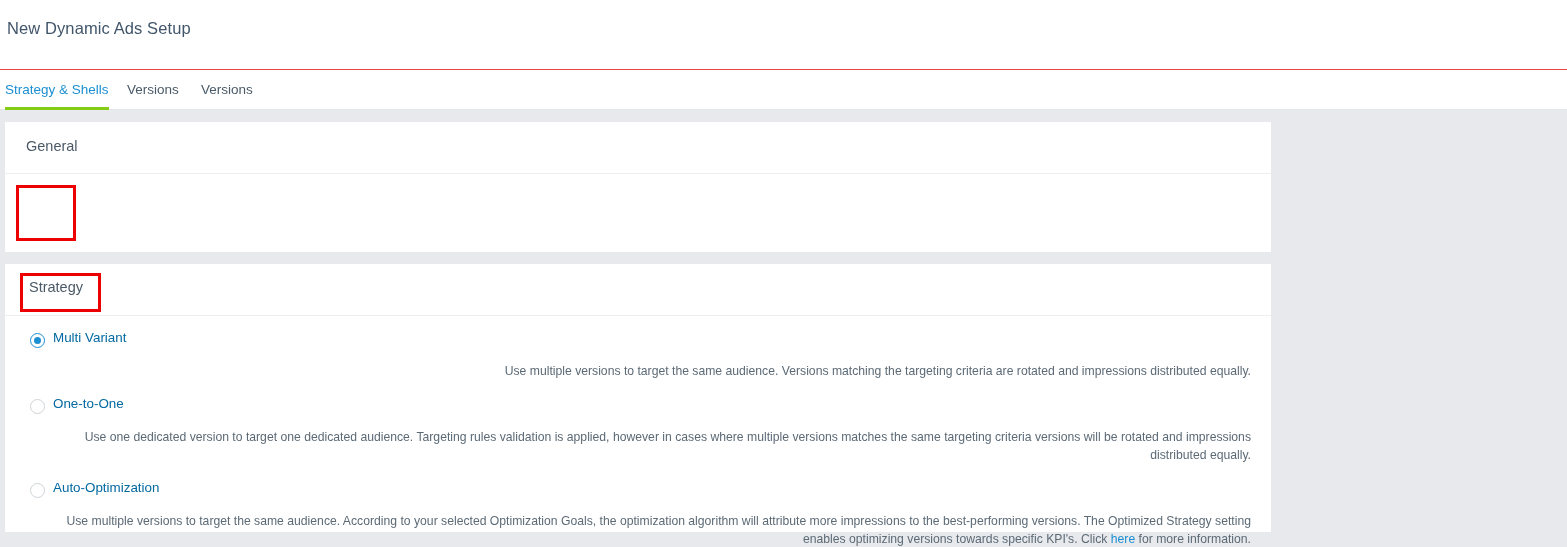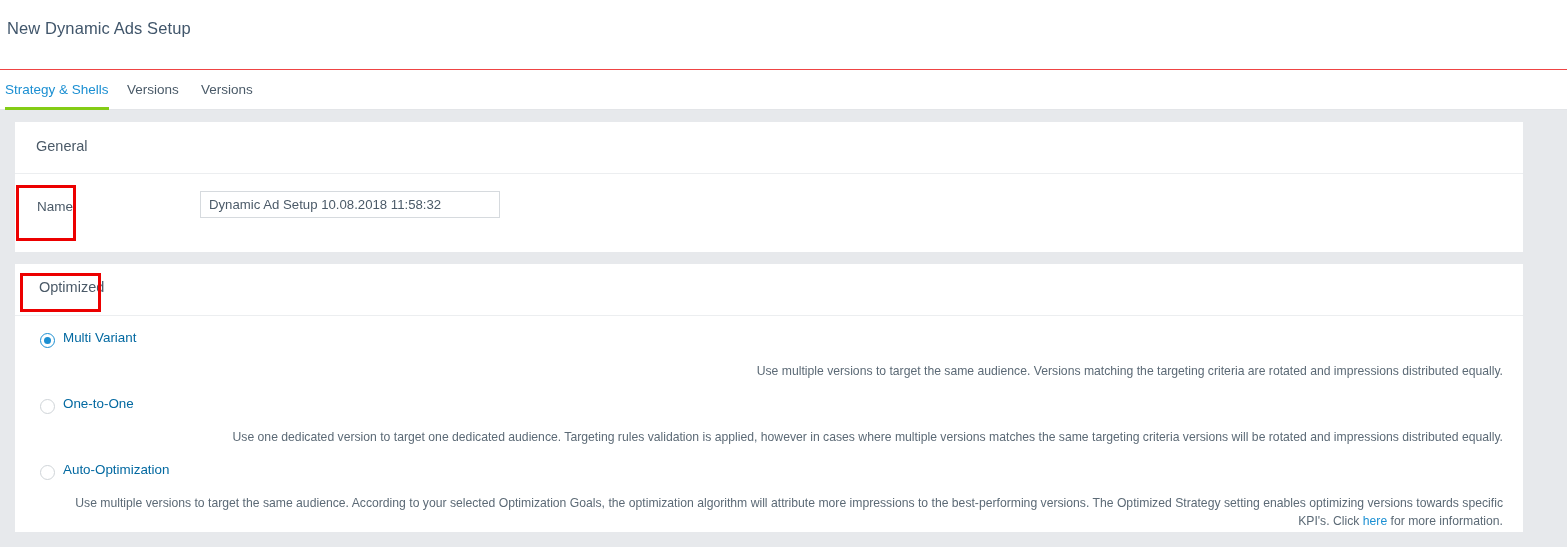--- a/index.html
+++ b/index.html
@@ -67,22 +67,22 @@
     border-bottom: 3px solid #84cc16;
     text-align: right;
   }
   .tab-0 { left: 5px; }
   .tab-1 { left: 127px; }
   .tab-2 { left: 201px; }
 
   
   .panel {
     position: absolute;
-    left: 15px;
-    width: 1508px;
+    left: 5px;
+    width: 1266px;
     background: #ffffff;
     box-sizing: border-box;
   }
   .panel-general { top: 122px; height: 130px; }
   .panel-strategy { top: 264px; height: 268px; }
 
   .panel-head {
     position: relative;
     height: 52px;
     border-bottom: 1px solid #eceef0;
@@ -215,29 +215,25 @@
   <div class="tabbar">
     <div class="tab tab-0 active">Strategy &amp; Shells</div>
     <div class="tab tab-1">Versions</div>
     <div class="tab tab-2">Versions</div>
   </div>
 
   <div class="panel panel-general">
     <div class="panel-head">
       <div class="panel-head-title">General</div>
     </div>
-    <div class="form-row">
-      <div class="field-label">Name:</div>
-      <input class="text-input" type="text" value="Dynamic Ad Setup 10.08.2018 11:58:32" style="">
-    </div>
   </div>
 
   <div class="panel panel-strategy">
     <div class="panel-head">
-      <div class="panel-head-title strategy-title">Optimized</div>
+      <div class="panel-head-title strategy-title">Strategy</div>
     </div>
 
     <div class="options">
 
       <div class="option">
         <div class="option-head">
           <span class="radio checked"></span>
           <span class="option-label">Multi Variant</span>
         </div>
         <p class="option-desc">Use multiple versions to target the same audience. Versions matching the targeting criteria are rotated and impressions distributed equally.</p>

